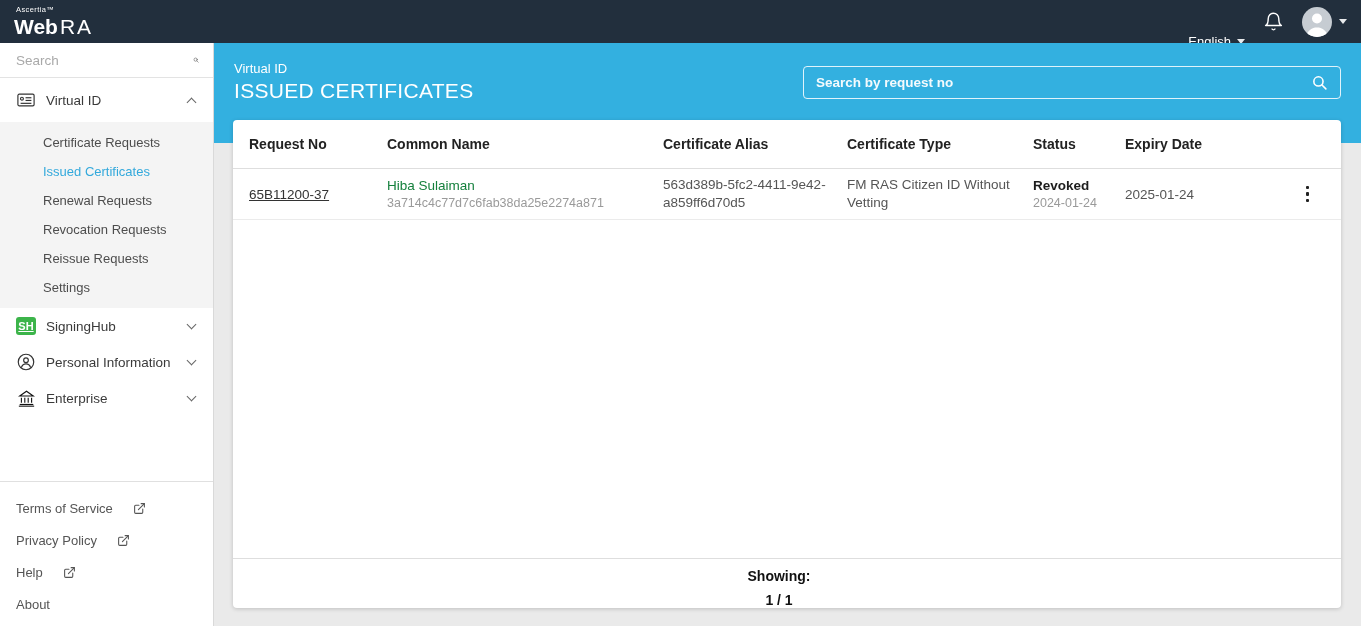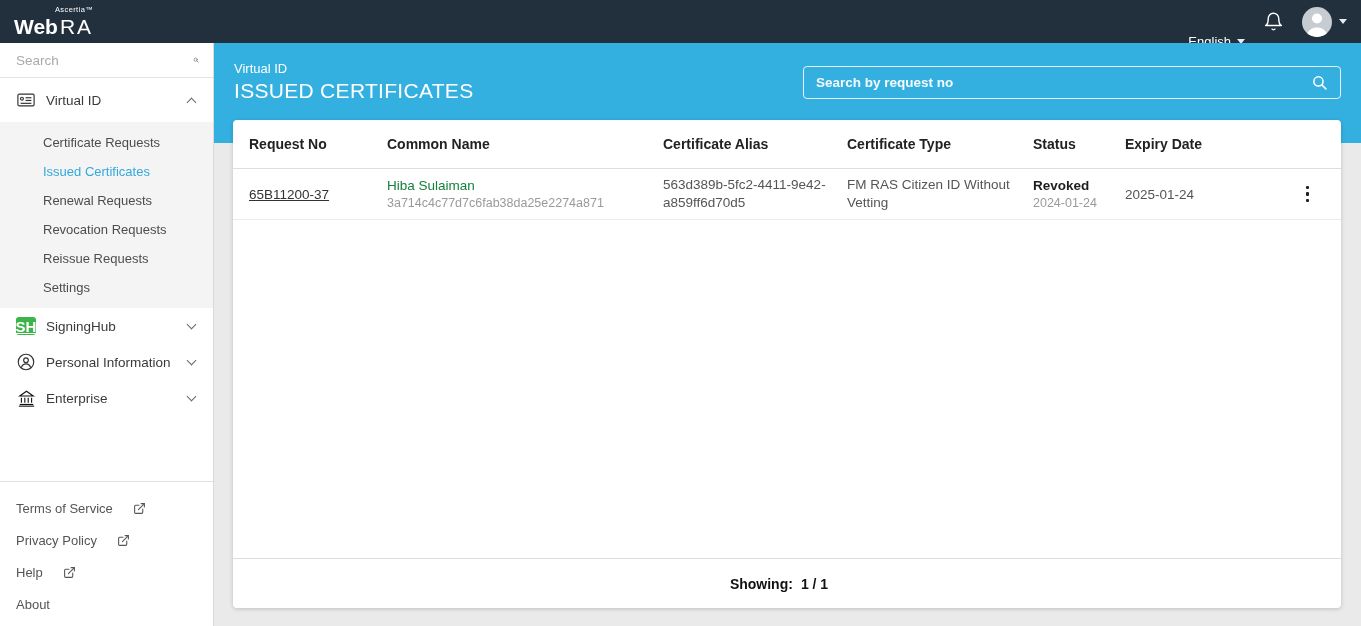--- a/index.html
+++ b/index.html
@@ -2,21 +2,21 @@
 <html><head>
 <meta charset="utf-8">
 <style>
   * { margin:0; padding:0; box-sizing:border-box; }
   body { font-family:"Liberation Sans", sans-serif; background:#d7d7d7; }
   .page { position:relative; width:1361px; height:626px; overflow:hidden; background:#eaeaea; }
 
   
   .topbar { position:absolute; left:0; top:0; width:1361px; height:43px; background:#222f3d;
             display:flex; align-items:center; padding:0 14px; }
-  .brand { display:flex; flex-direction:column; line-height:1; cursor:pointer;align-items:flex-end; }
+  .brand { display:flex; flex-direction:column; line-height:1; cursor:pointer; }
   .brand-sup { color:#fff; font-size:7.5px; letter-spacing:.4px; margin-left:2px; margin-bottom:2px; }
   .brand-main { color:#fff; font-size:21px; }
   .brand-main .b { font-weight:700; }
   .brand-main .l { font-weight:300; letter-spacing:2px; margin-left:2px;margin-top:8px; }
   .topbar-right { margin-left:auto; display:flex; align-items:center; gap:18px; }
   .lang { color:#fff; font-size:13px; display:flex; align-items:center; gap:6px; cursor:pointer;margin-top:40px; }
   .caret { width:0; height:0; border-left:4px solid transparent; border-right:4px solid transparent; border-top:5px solid #e8eaec; display:inline-block; }
   .bell { display:flex; align-items:center; cursor:pointer; }
   .avatar-wrap { display:flex; align-items:center; gap:7px; cursor:pointer; }
   .avatar { width:30px; height:30px; border-radius:50%; background:#c6ccd2; overflow:hidden; display:flex; align-items:flex-end; justify-content:center; }
@@ -30,21 +30,21 @@
   .nav-parent { height:44px; display:flex; align-items:center; padding:0 18px 0 16px; cursor:pointer; color:#3a3a3a; font-size:13.5px; }
   .nav-parent.compact { height:36px; }
   .nav-parent .nav-icon { width:20px; display:flex; justify-content:center; margin-right:10px; }
   .nav-parent .lbl { flex:1; }
   .chev { width:7px; height:7px; border-right:1.4px solid #666; border-bottom:1.4px solid #666; display:inline-block; }
   .chev.up { transform:rotate(-135deg); margin-top:4px; }
   .chev.down { transform:rotate(45deg); margin-bottom:3px; }
   .submenu { background:#f4f4f4; padding:6px 0; }
   .submenu a { display:block; height:29px; line-height:29px; padding-left:43px; font-size:13px; color:#4d4d4d; text-decoration:none; cursor:pointer; }
   .submenu a.active { color:#33a9dc; }
-  .sh-badge { width:42px; height:18px; background:#3cb44a; border-radius:3px; color:#fff; font-size:15px; font-weight:700; display:flex; align-items:center; justify-content:center;text-decoration:underline; }
+  .sh-badge { width:42px; height:18px; background:#3cb44a; border-radius:3px; color:#fff; font-size:11px; font-weight:700; display:flex; align-items:center; justify-content:center;text-decoration:underline; }
   .side-footer { margin-top:auto; border-top:1px solid #e0e0e0; padding:10px 0 6px 0; }
   .side-footer a { display:flex; align-items:center; gap:20px; height:32px; padding-left:16px; font-size:13px; color:#555; text-decoration:none; cursor:pointer; }
 
   
   .main { position:absolute; left:214px; top:43px; width:1147px; height:583px; background:#eaeaea; }
   .cyan-band { position:absolute; left:0; top:0; width:100%; height:100px; background:#33b0e0; }
   .page-head { position:absolute; left:20px; top:18px; color:#fff; }
   .crumb { font-size:13px; margin-bottom:3px; }
   .page-title { font-size:21px; font-weight:400; letter-spacing:.3px; }
   .head-search { position:absolute; right:20px; top:23px; width:538px; height:33px;
@@ -69,21 +69,21 @@
   .c7 { flex:1; display:flex; justify-content:center; }
   .req-link { color:#333; text-decoration:underline; cursor:pointer; }
   .cell-main { color:#15803d; line-height:1.35; }
   .cell-sub { color:#9a9a9a; font-size:12.5px; line-height:1.35; }
   .status-main { color:#1d1d1d; font-weight:700; line-height:1.35; }
   .wrap2 { line-height:1.35; }
   .kebab { display:flex; flex-direction:column; gap:3px; cursor:pointer; padding:4px; }
   .kebab span { width:3.5px; height:3.5px; background:#222; border-radius:1px; }
   .spacer { flex:1; }
   .tfoot { height:50px; border-top:1px solid #dedede; display:flex; align-items:center;
-           justify-content:center; padding-right:16px; font-size:14px; font-weight:700; color:#111; gap:8px; }
+           justify-content:flex-end; padding-right:16px; font-size:14px; font-weight:700; color:#111; gap:8px;flex-direction:column; }
 
   
   .ctx-menu { position:absolute; left:1178px; top:214px; width:150px; background:#fff;
               border:1px solid #c9c9c9; border-radius:3px; box-shadow:0 3px 8px rgba(0,0,0,.18);
               padding:6px 0; z-index:5; }
   .ctx-menu a { display:block; padding:8px 16px; font-size:13.5px; color:#444; text-decoration:none; cursor:pointer; }
   .ctx-div { border-top:1px solid #e2e2e2; margin:6px 0; }
 
   svg { display:block; }
 </style>

